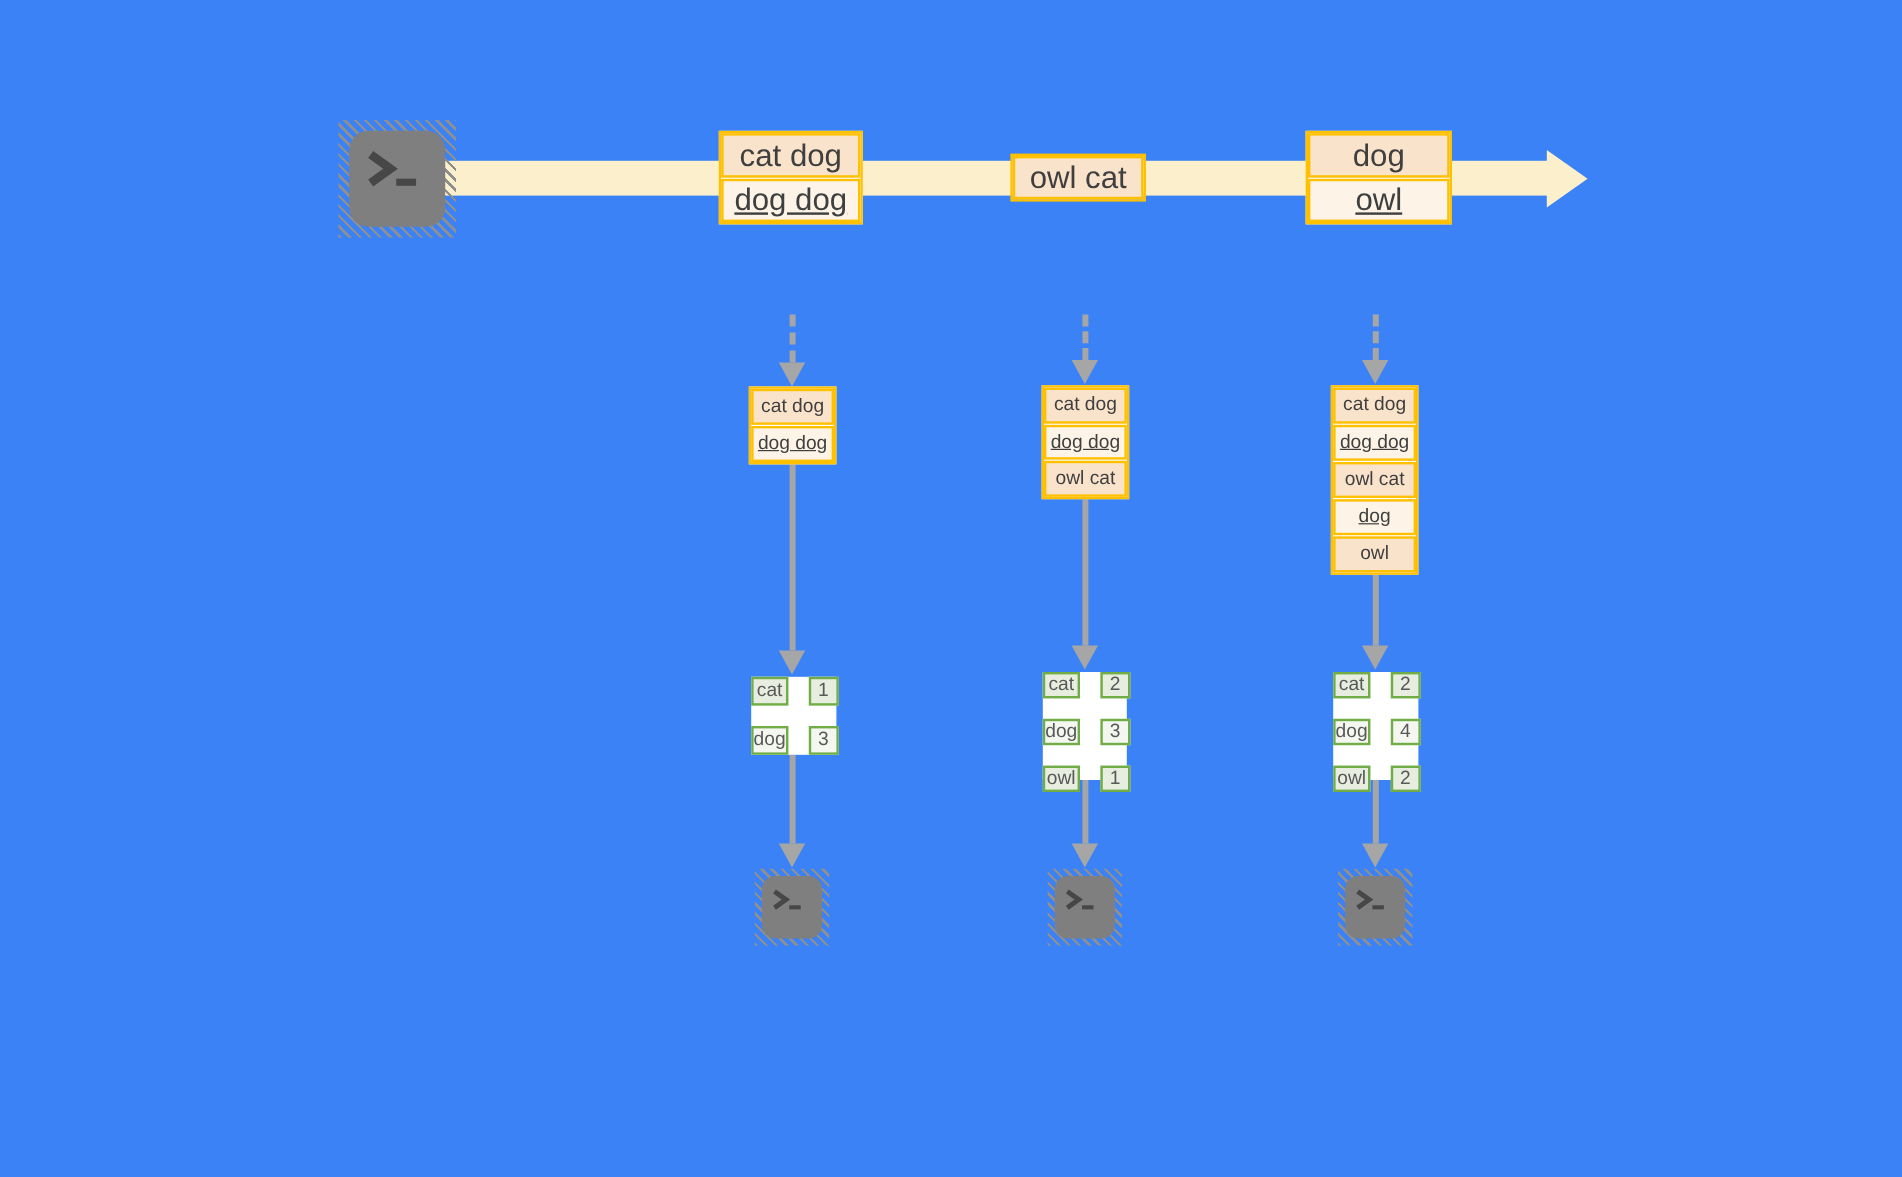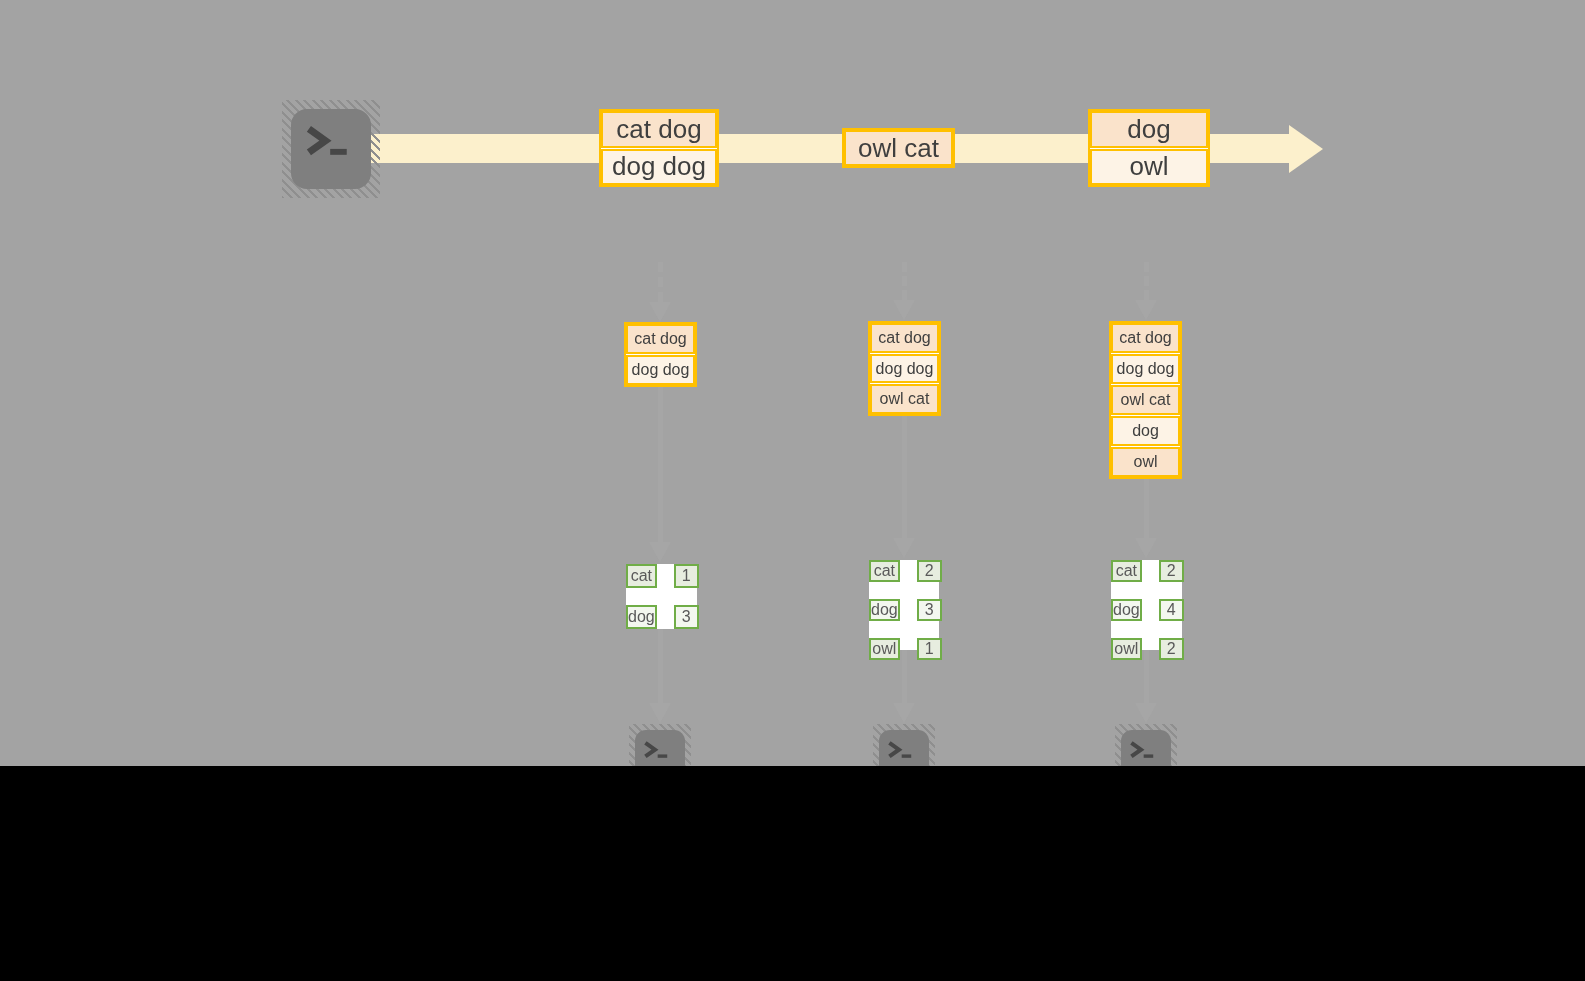--- a/index.html
+++ b/index.html
@@ -1,30 +1,30 @@
 <!DOCTYPE html>
 <html><head>
 <meta charset="utf-8">
 <style>
   html,body{margin:0;padding:0;background:#000;}
-  .canvas{position:relative;width:1585px;height:766px;background:#a3a3a3;overflow:hidden;
+  .canvas{position:relative;width:1585px;height:981px;background:#3b82f6;overflow:hidden;
           font-family:"Liberation Sans",sans-serif;}
 
   
   .stream-band{position:absolute;left:340px;top:134px;width:950px;height:29px;background:#FCF0CC;z-index:0;}
   .stream-head{position:absolute;left:1289px;top:125px;width:0;height:0;z-index:0;
     border-top:24px solid transparent;border-bottom:24px solid transparent;border-left:34px solid #FCF0CC;}
 
   
   .obox{position:absolute;display:flex;flex-direction:column;gap:1px;background:#fff;
         border:2px solid #FFC000;z-index:3;box-sizing:border-box;}
   .orow{flex:1;display:flex;align-items:center;justify-content:center;
         border:2px solid #FFC000;color:#3f3f3f;}
   .fill-dark{background:#FAE3CB;}
-  .fill-light{background:#FDF3E6;}
+  .fill-light{background:#FDF3E6;text-decoration:underline;}
   .big .orow{font-size:26px;}
   .small .orow{font-size:16px;}
 
   
   .varrow{position:absolute;width:22px;display:flex;flex-direction:column;align-items:center;z-index:2;}
   .varrow .shaft{width:0;flex:1;border-left:5px solid #A6A6A6;}
   .varrow.dashed .shaft{border-left-style:dashed;}
   .varrow .head{width:0;height:0;border-left:11px solid transparent;border-right:11px solid transparent;
     border-top:20px solid #A6A6A6;}
 

